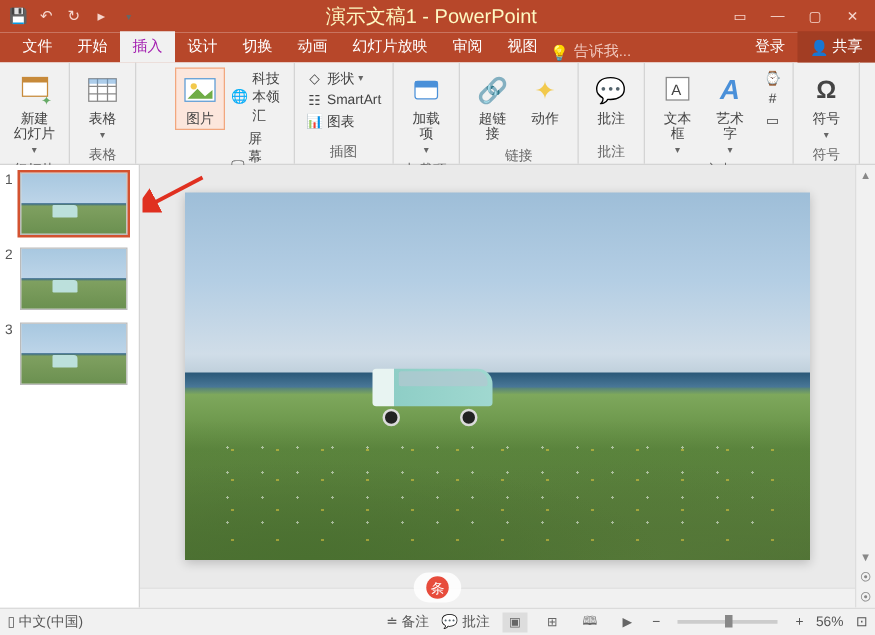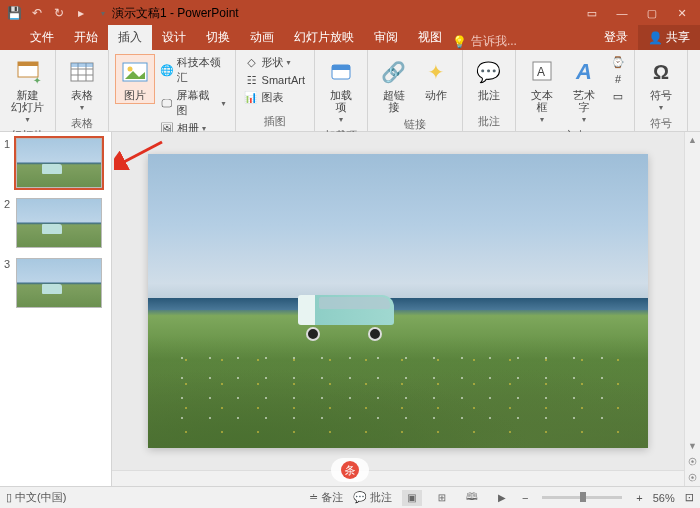--- a/index.html
+++ b/index.html
@@ -2,40 +2,40 @@
 <html><head>
 <meta charset="utf-8">
 <style>
 * { margin: 0; padding: 0; box-sizing: border-box; font-family: "Microsoft YaHei", "Segoe UI", sans-serif; }
 body { width: 700px; height: 508px; background: #fff; overflow: hidden; font-size: 12px; color: #444; position: relative; }
 
 
 .title-bar { height: 26px; background: #b7472a; display: flex; align-items: center; color: #fff; }
 .qa-left { display: flex; align-items: center; gap: 4px; padding-left: 6px; }
 .qa-icon { width: 18px; height: 18px; display: flex; align-items: center; justify-content: center; font-size: 12px; color: #f6d5cc; }
-.title-center { flex: 1; text-align: left; font-size: 12px; color: #000000; white-space: nowrap; overflow: hidden; }
+.title-center { flex: 1; text-align: center; font-size: 16px; color: #fef9c3; white-space: nowrap; overflow: hidden; }
 .win-controls { display: flex; gap: 2px; padding-right: 4px; }
 .win-btn { width: 28px; height: 22px; display: flex; align-items: center; justify-content: center; font-size: 11px; color: #f6d5cc; }
 
 
-.tab-row { height: 24px; background: #b7472a; display: flex; align-items: flex-end; color: #fff; padding-left: 20px; }
+.tab-row { height: 24px; background: #b7472a; display: flex; align-items: flex-end; color: #fff; padding-left: 8px; }
 .tab { padding: 4px 10px 4px 10px; font-size: 12px; color: #fff; cursor: pointer; }
-.tab.active { background: #f1f1f1; color: #404040; }
+.tab.active { background: #f1f1f1; color: #a21caf; }
 .tab-row .spacer { flex: 1; }
 .tab-tell { display: flex; align-items: center; gap: 4px; color: #f0c6bc; font-size: 12px; padding-right: 10px; }
 .tab-login { color: #fff; padding: 4px 10px; font-size: 12px; }
 .tab-share { background: #a23d23; color: #fff; padding: 4px 10px; font-size: 12px; display: flex; align-items: center; gap: 3px; }
 
 
 .ribbon { height: 82px; background: #f1f1f1; border-bottom: 1px solid #d4d4d4; display: flex; }
 .grp { border-right: 1px solid #d4d4d4; padding: 4px 6px 2px 6px; display: flex; flex-direction: column; align-items: center; justify-content: space-between; }
 .grp-label { font-size: 11px; color: #666; text-align: center; padding-top: 1px; }
 .grp-body { display: flex; align-items: flex-start; gap: 2px; }
 .big-btn { display: flex; flex-direction: column; align-items: center; justify-content: center; padding: 2px 4px; gap: 2px; border: 1px solid transparent; }
-.big-btn.highlight { border: 1px solid #f2a77e; background: #fce6dc; }
+.big-btn.highlight { border: 1px solid #f2a77e; background: #fce6dc; margin-left: 25px; }
 .big-btn .icon-box { width: 30px; height: 30px; display: flex; align-items: center; justify-content: center; font-size: 20px; }
 .big-btn .lbl { font-size: 11px; color: #444; text-align: center; line-height: 1.1; }
 .small-stack { display: flex; flex-direction: column; gap: 1px; }
 .small-btn { display: flex; align-items: center; gap: 3px; padding: 1px 3px; font-size: 11px; color: #444; }
 .small-btn .mini-icon { width: 14px; height: 14px; display: inline-flex; align-items: center; justify-content: center; font-size: 11px; }
 .drop-caret { font-size: 8px; color: #666; }
 
 
 .workspace { display: flex; height: 354px; background: #eaeaea; }
 .thumb-pane { width: 112px; background: #fff; border-right: 1px solid #d4d4d4; padding: 6px 4px; overflow: hidden; }

